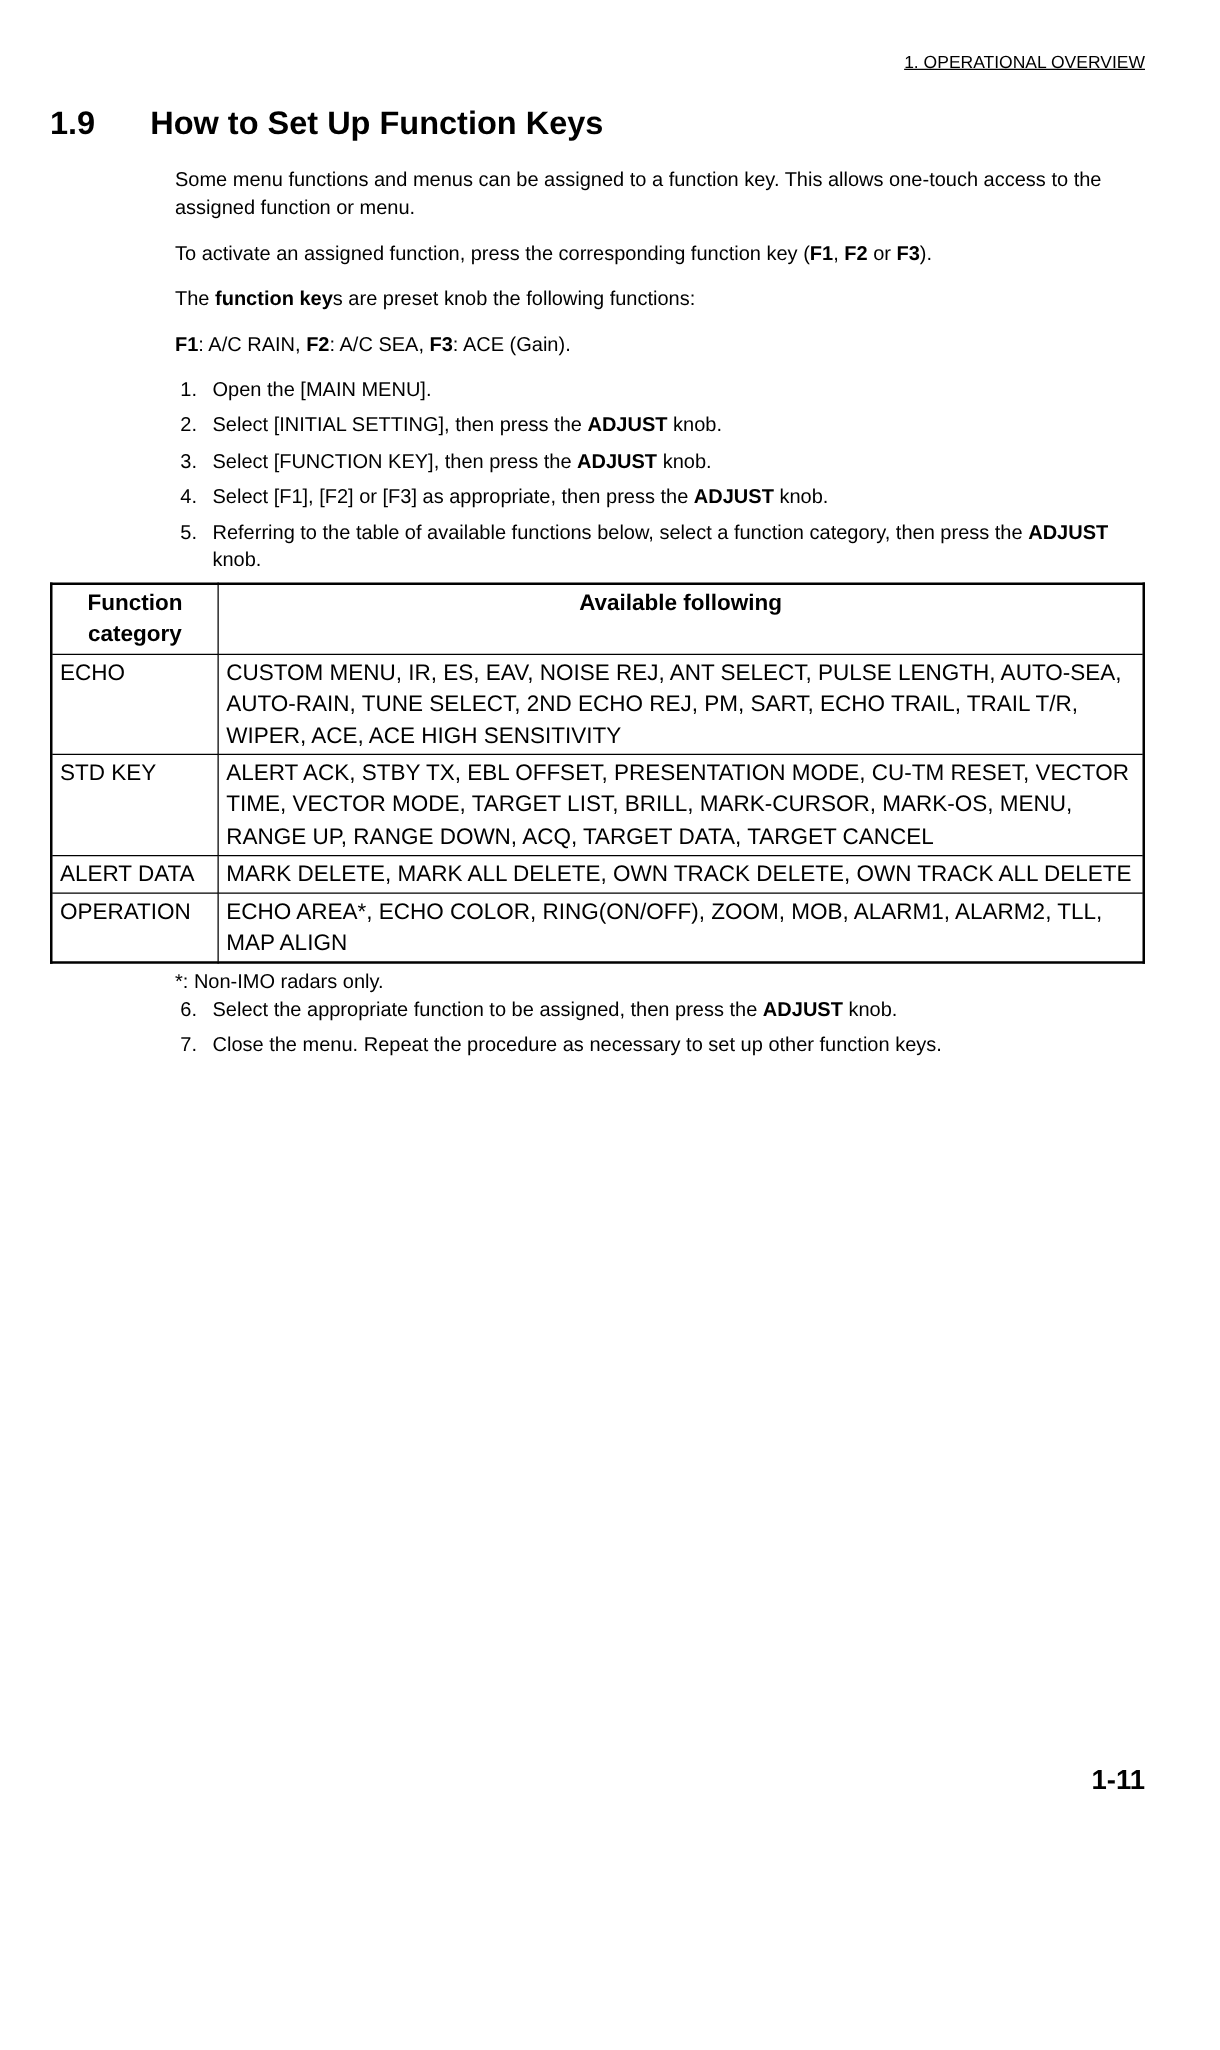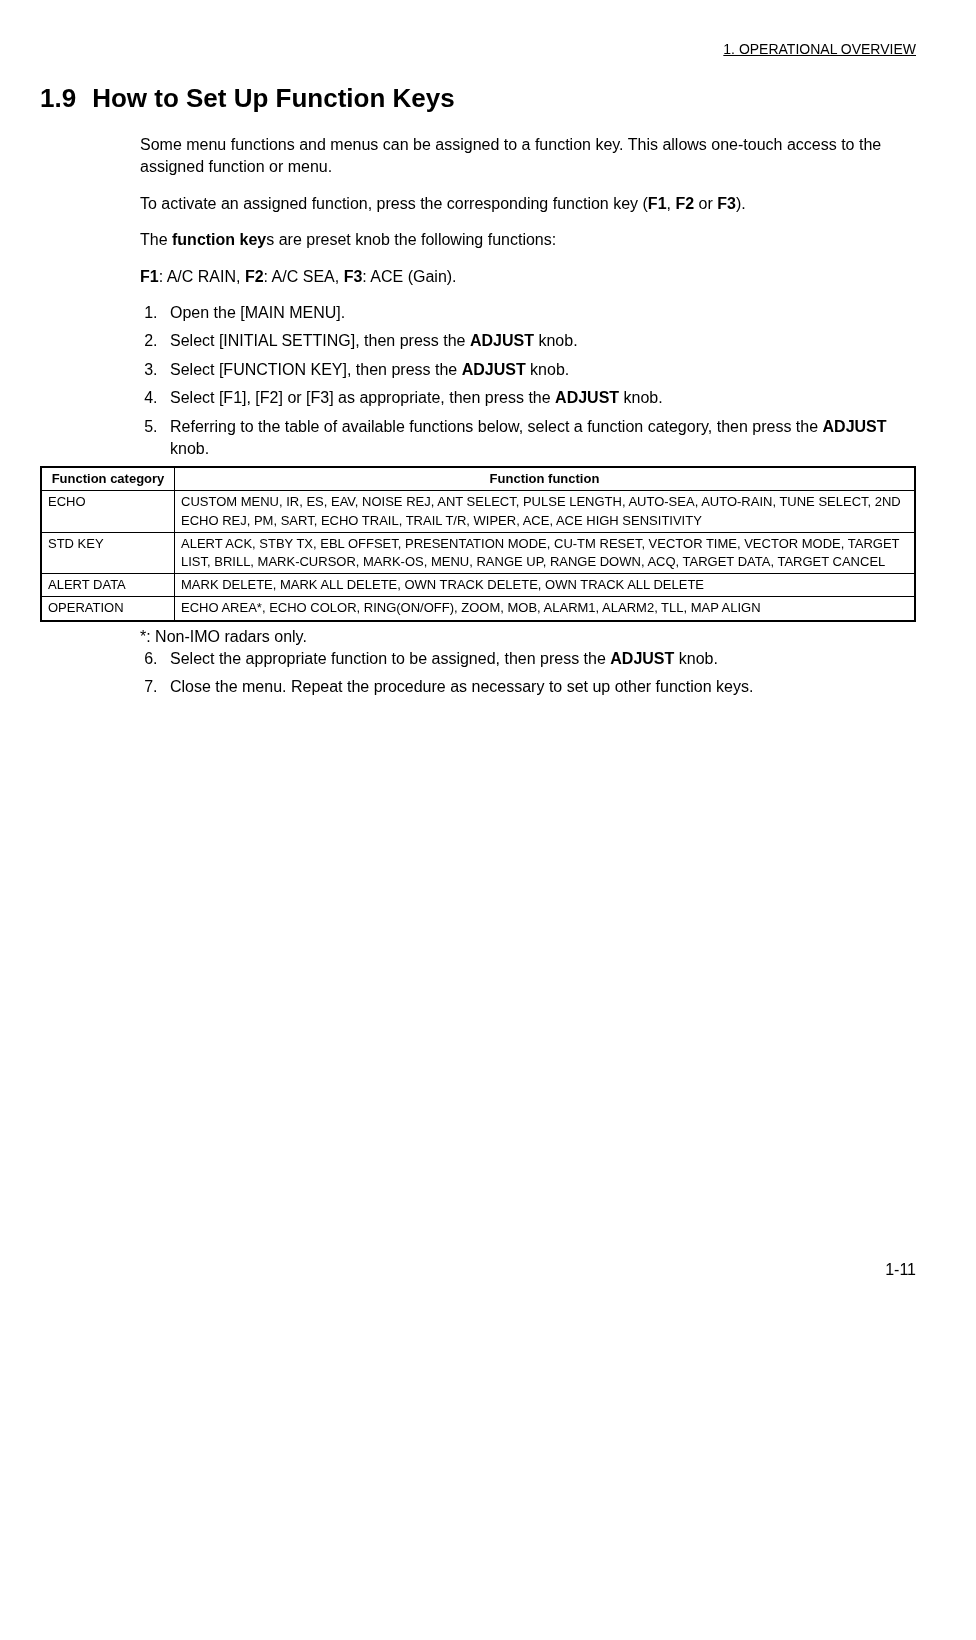--- a/index.html
+++ b/index.html
@@ -12,21 +12,21 @@
       max-width: 976px;
     }
     .header-right {
       text-align: right;
       font-size: 14px;
       margin-bottom: 20px;
       text-decoration: underline;
     }
     .section-title {
       display: flex;
-      gap: 16px;
+      gap: 44px;
       font-size: 26px;
       font-weight: bold;
       margin-bottom: 18px;
     }
     .body-content {
       margin-left: 100px;
     }
     .paragraph {
       margin-bottom: 14px;
     }
@@ -44,38 +44,38 @@
       margin: 4px 0 4px 0;
     }
     table.func-table {
       border: 2px solid #000;
     }
     th, td {
       border: 1px solid #000;
       padding: 2px 6px;
       text-align: left;
       vertical-align: top;
-      font-size: 13px;
+      font-size: 18px;
     }
     th {
       font-weight: bold;
       text-align: center;
     }
     th:first-child {
       width: 120px;
     }
     .footnote {
       margin-left: 100px;
       margin-top: 2px;
       margin-bottom: 0;
     }
     .page-number {
       text-align: right;
-      font-size: 16px;
-      font-weight: normal;
+      font-size: 22px;
+      font-weight: bold;
       margin-top: 560px;
     }
     b { font-weight: bold; }
   </style>
 </head>
 <body>
 
 <div class="header-right">1.  OPERATIONAL OVERVIEW</div>
 
 <div class="section-title">
@@ -101,21 +101,21 @@
     <li><span>Select [FUNCTION KEY], then press the </span><b>ADJUST</b><span> knob.</span></li>
     <li><span>Select [F1], [F2] or [F3] as appropriate, then press the </span><b>ADJUST</b><span> knob.</span></li>
     <li><span>Referring to the table of available functions below, select a function category, then press the </span><b>ADJUST</b><span> knob.</span></li>
   </ol>
 </div>
 
 <table class="func-table">
   <tbody>
       <tr>
     <th>Function category</th>
-    <th>Function function</th>
+    <th>Available following</th>
   </tr>
   <tr>
     <td>ECHO</td>
     <td>CUSTOM MENU, IR, ES, EAV, NOISE REJ, ANT SELECT, PULSE LENGTH, AUTO-SEA, AUTO-RAIN, TUNE SELECT, 2ND ECHO REJ, PM, SART, ECHO TRAIL, TRAIL T/R, WIPER, ACE, ACE HIGH SENSITIVITY</td>
   </tr>
   <tr>
     <td>STD KEY</td>
     <td>ALERT ACK, STBY TX, EBL OFFSET, PRESENTATION MODE, CU-TM RESET, VECTOR TIME, VECTOR MODE, TARGET LIST, BRILL, MARK-CURSOR, MARK-OS, MENU, RANGE UP, RANGE DOWN, ACQ, TARGET DATA, TARGET CANCEL</td>
   </tr>
   <tr>

